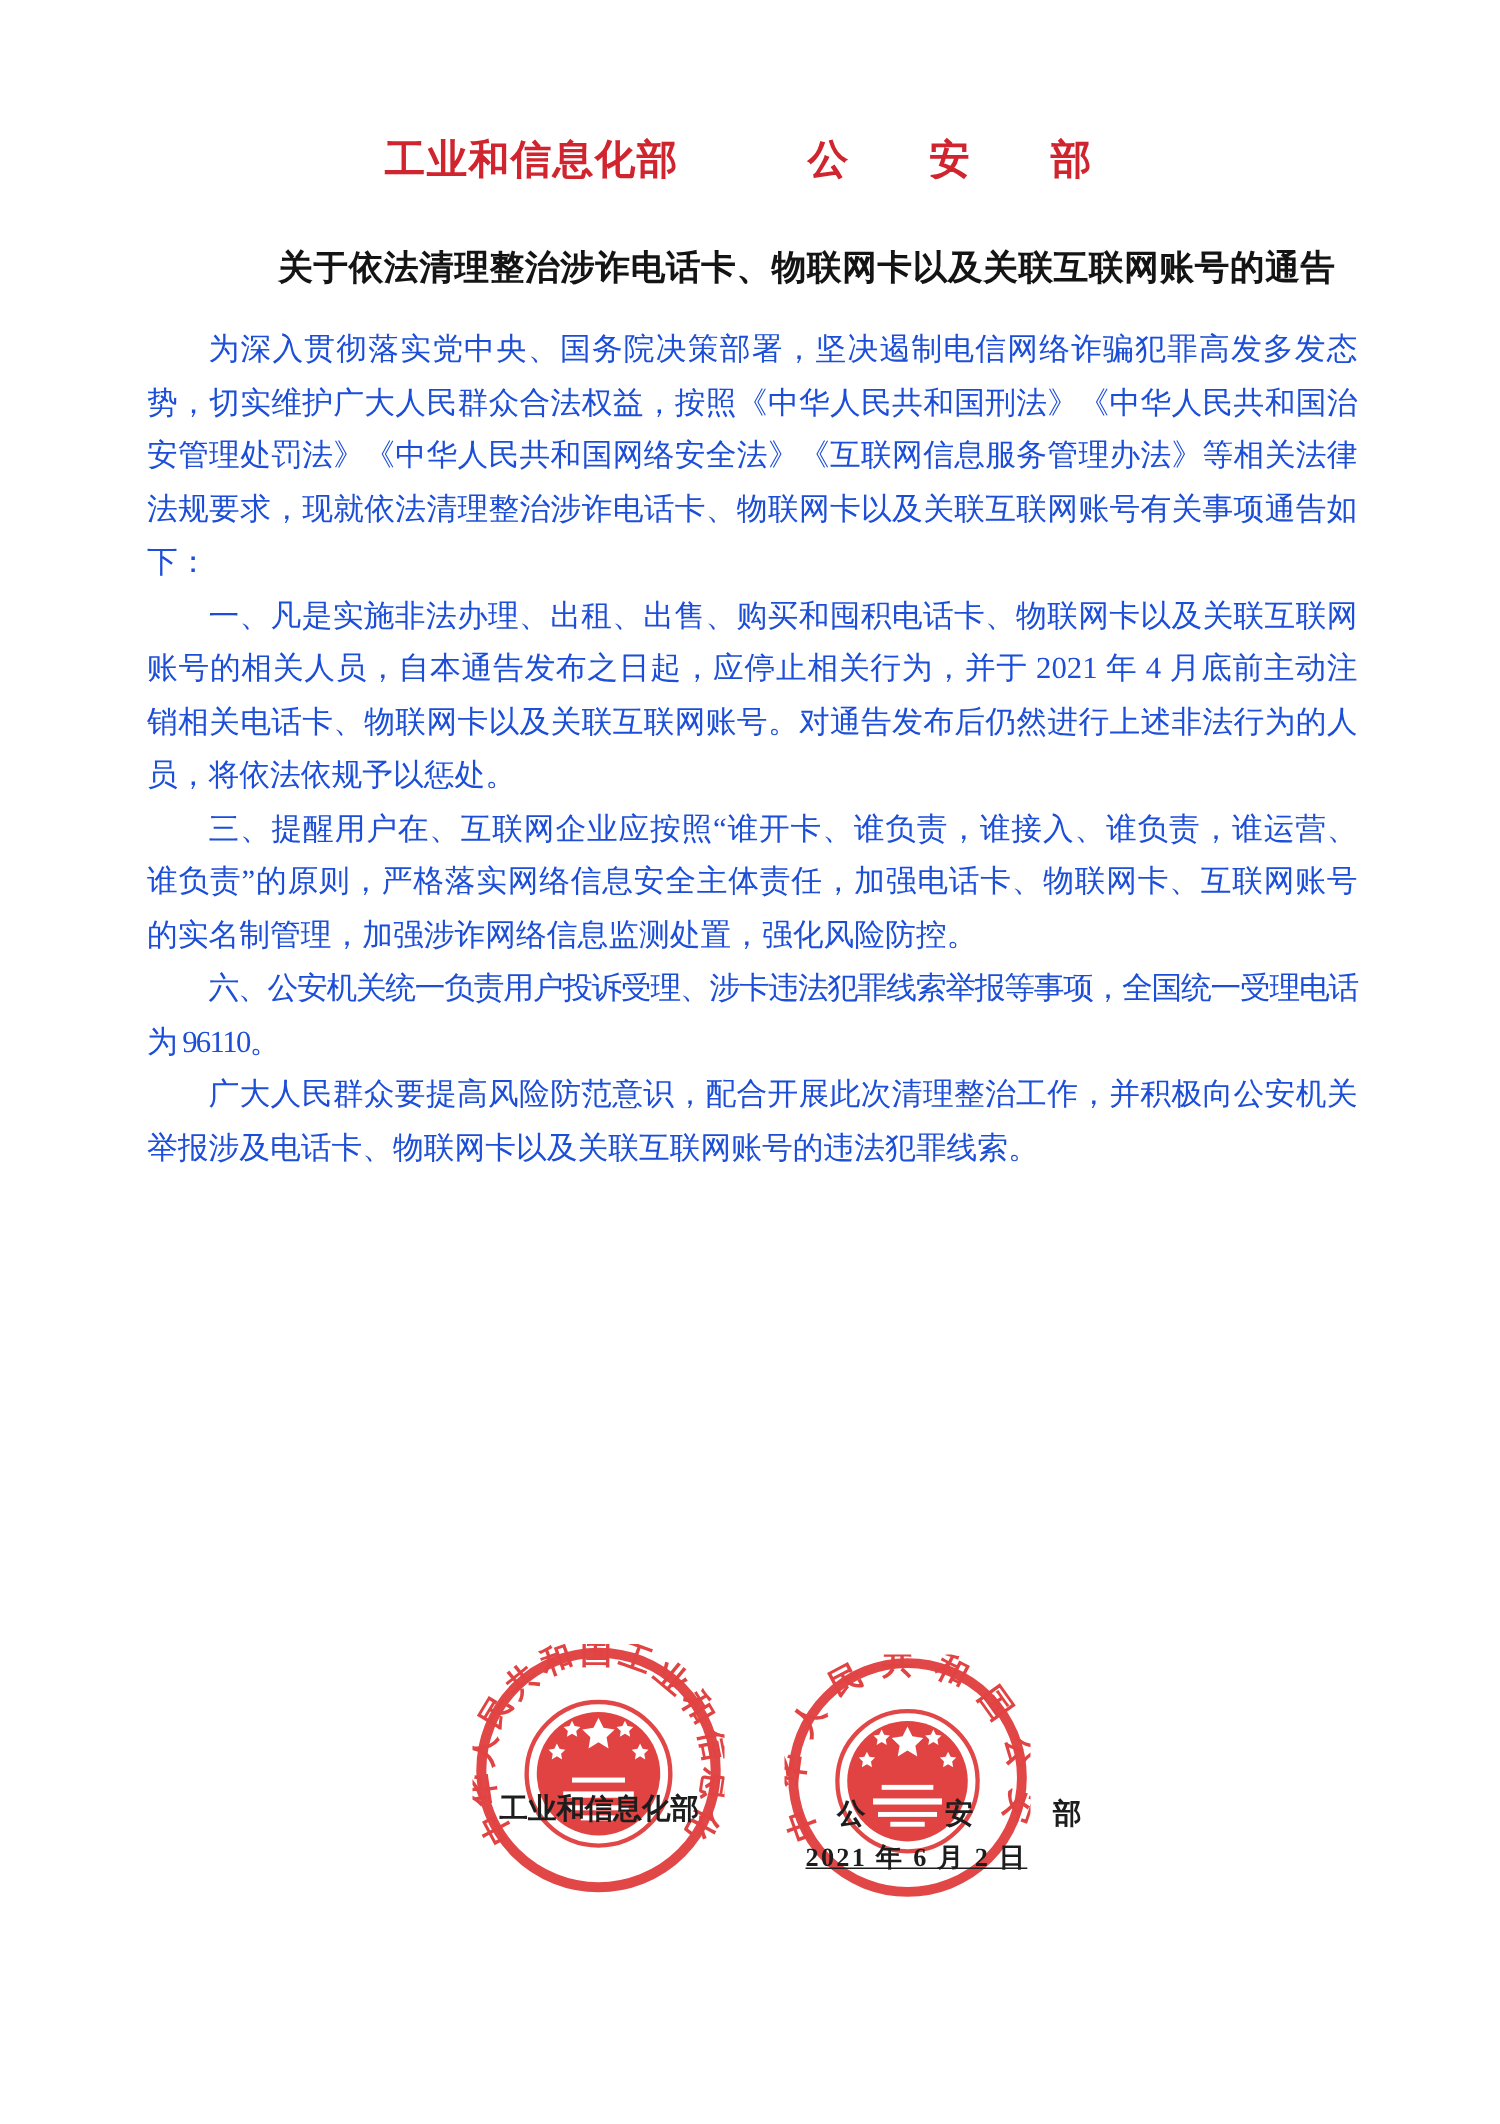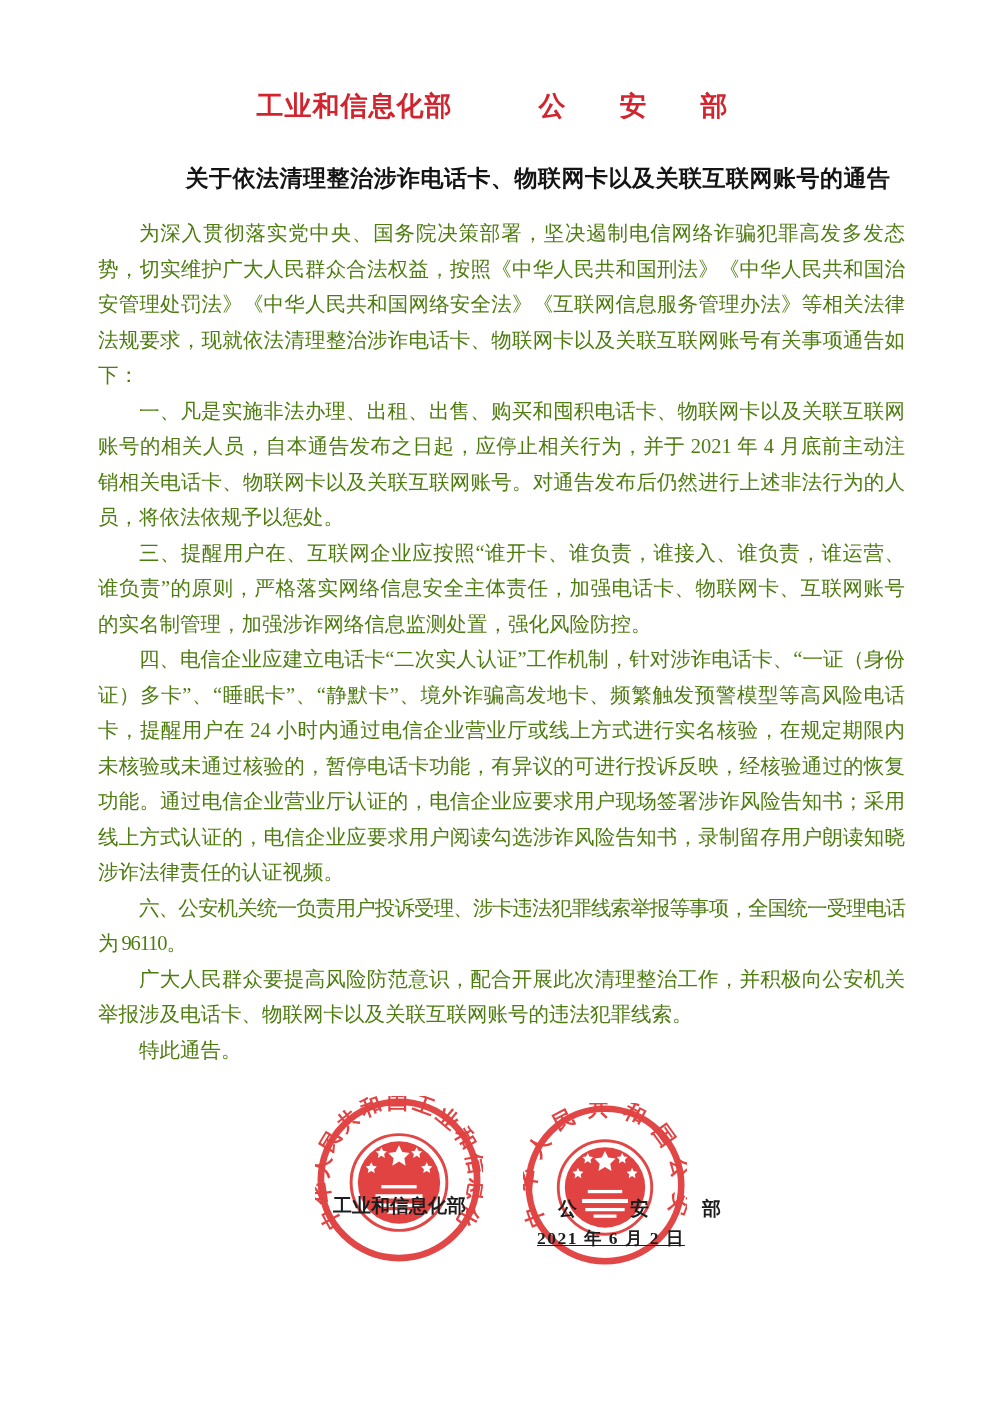--- a/index.html
+++ b/index.html
@@ -13,21 +13,21 @@
     font-size:27px;font-weight:700;color:#d0252f;letter-spacing:1px;
     transform:translateX(-30px);white-space:nowrap;
   }
   .red-header .agency-right{margin-left:86px;letter-spacing:0;}
   .doc-title{
     position:absolute;top:147px;left:0;width:100%;margin:16px;
     text-align:center;font-size:23px;font-weight:700;color:#141414;letter-spacing:.5px;
   }
   .body-text{
     position:absolute;top:216px;left:98px;width:807px;
-    font-size:20.5px;line-height:35.5px;text-align:justify;color:#4d7c0f;
+    font-size:20.5px;line-height:35.5px;text-align:justify;color:#1d4ed8;
   }
   .body-text p{margin:0;text-indent:2em;}
   .body-text p.compact{letter-spacing:-1.1px;}
   .seal{position:absolute;z-index:2;opacity:.93;}
   .seal-left{left:315px;top:1096px;width:168px;height:168px;}
   .seal-right{left:523px;top:1103px;width:164px;height:164px;}
   .sig{position:absolute;z-index:3;color:#1d1d1d;font-weight:700;white-space:nowrap;}
   .sig-left{left:333px;top:1193px;font-size:19px;}
   .sig-right{left:558px;top:1196px;font-size:19px;letter-spacing:17px;}
   .sig-date{
@@ -45,24 +45,22 @@
     <span>工业和信息化部</span>
     <span class="agency-right">公　　安　　部</span>
   </div>
 
   <h1 class="doc-title">关于依法清理整治涉诈电话卡、物联网卡以及关联互联网账号的通告</h1>
 
   <div class="body-text">
     <p>为深入贯彻落实党中央、国务院决策部署，坚决遏制电信网络诈骗犯罪高发多发态势，切实维护广大人民群众合法权益，按照《中华人民共和国刑法》《中华人民共和国治安管理处罚法》《中华人民共和国网络安全法》《互联网信息服务管理办法》等相关法律法规要求，现就依法清理整治涉诈电话卡、物联网卡以及关联互联网账号有关事项通告如下：</p>
     <p>一、凡是实施非法办理、出租、出售、购买和囤积电话卡、物联网卡以及关联互联网账号的相关人员，自本通告发布之日起，应停止相关行为，并于 2021 年 4 月底前主动注销相关电话卡、物联网卡以及关联互联网账号。对通告发布后仍然进行上述非法行为的人员，将依法依规予以惩处。</p>
     <p>三、提醒用户在、互联网企业应按照“谁开卡、谁负责，谁接入、谁负责，谁运营、谁负责”的原则，严格落实网络信息安全主体责任，加强电话卡、物联网卡、互联网账号的实名制管理，加强涉诈网络信息监测处置，强化风险防控。</p>
-    <p>四、电信企业应建立电话卡“二次实人认证”工作机制，针对涉诈电话卡、“一证（身份证）多卡”、“睡眠卡”、“静默卡”、境外诈骗高发地卡、频繁触发预警模型等高风险电话卡，提醒用户在 24 小时内通过电信企业营业厅或线上方式进行实名核验，在规定期限内未核验或未通过核验的，暂停电话卡功能，有异议的可进行投诉反映，经核验通过的恢复功能。通过电信企业营业厅认证的，电信企业应要求用户现场签署涉诈风险告知书；采用线上方式认证的，电信企业应要求用户阅读勾选涉诈风险告知书，录制留存用户朗读知晓涉诈法律责任的认证视频。</p>
     <p class="compact">六、公安机关统一负责用户投诉受理、涉卡违法犯罪线索举报等事项，全国统一受理电话为 96110。</p>
     <p>广大人民群众要提高风险防范意识，配合开展此次清理整治工作，并积极向公安机关举报涉及电话卡、物联网卡以及关联互联网账号的违法犯罪线索。</p>
-    <p>特此通告。</p>
   </div>
 
   <div class="seal seal-left">
     <svg viewBox="0 0 200 200" width="168" height="168">
       <defs>
         <path id="sealArcLeft" d="M 34.9 154.7 A 85 85 0 1 1 165.1 154.7" fill="none"></path>
       </defs>
       <circle cx="100" cy="100" r="93" fill="none" stroke="#e03a3a" stroke-width="8"></circle>
       <text font-size="25" font-weight="bold" fill="#df3434" letter-spacing="4.2">
         <textPath href="#sealArcLeft" startOffset="3">中华人民共和国工业和信息化部</textPath>

